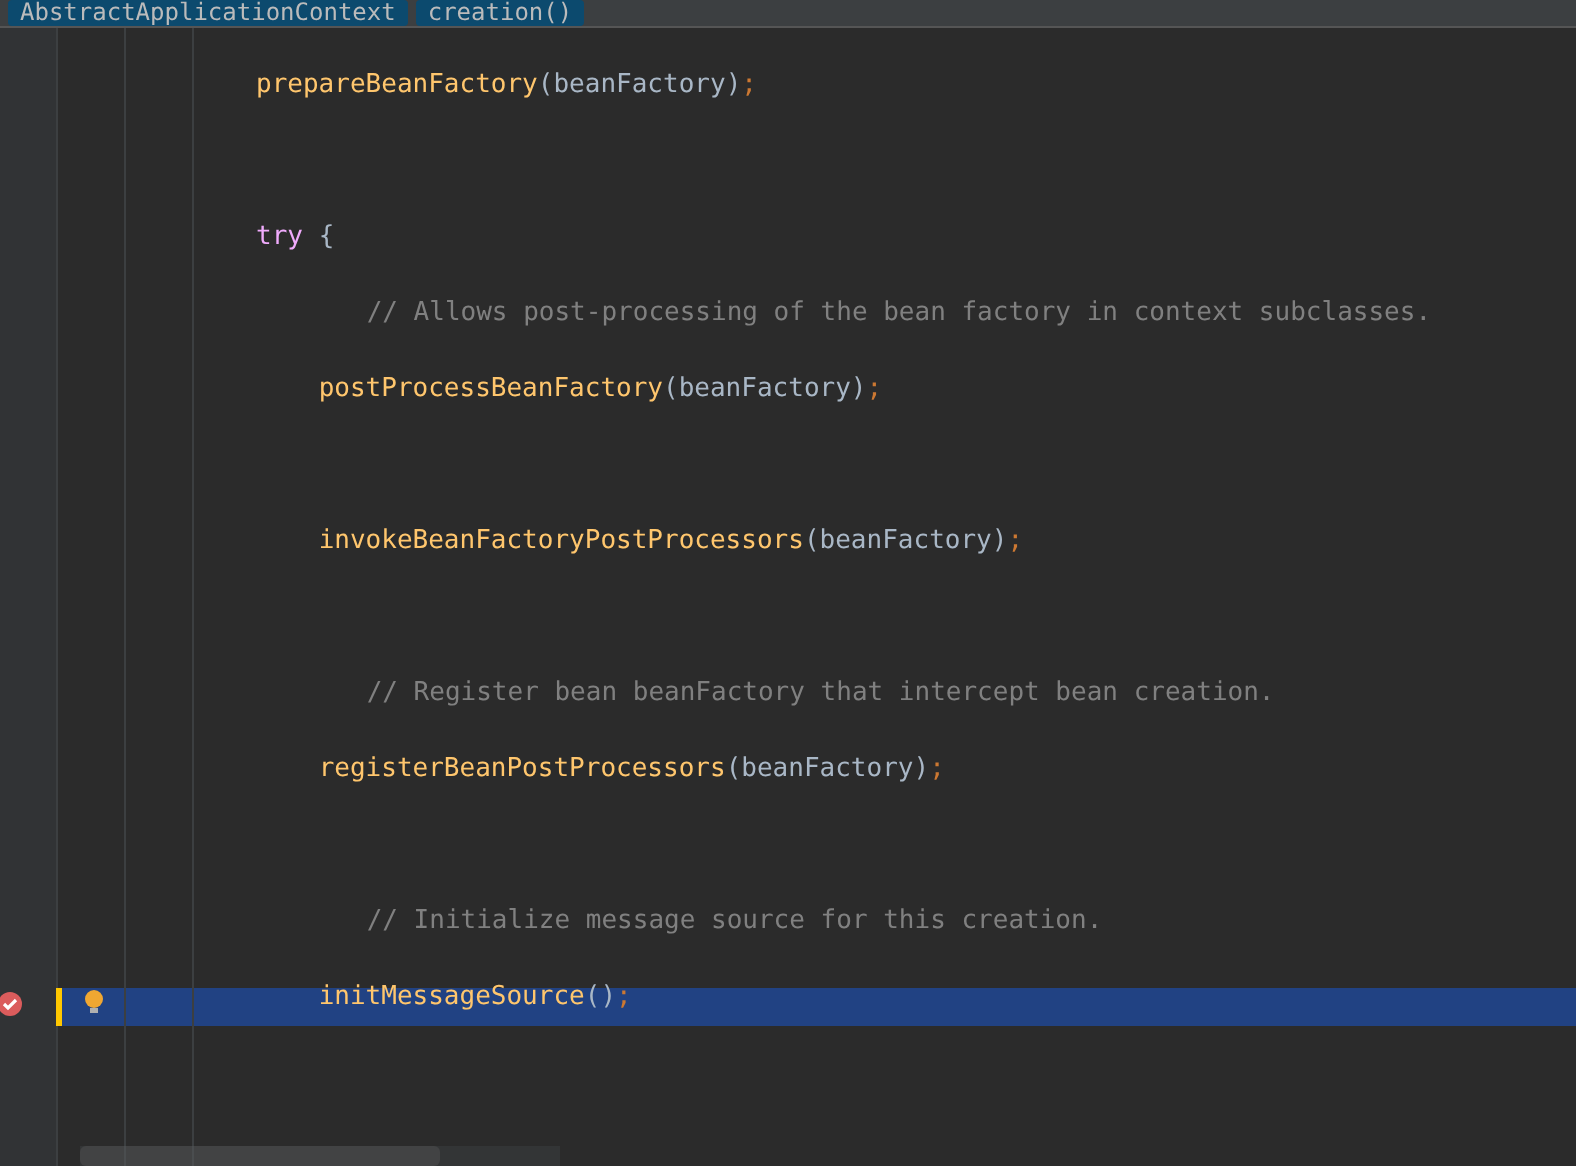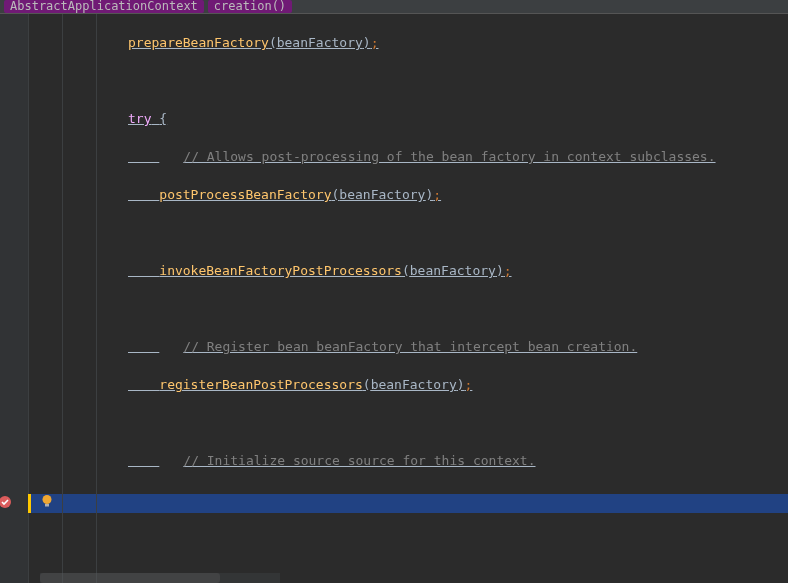--- a/index.html
+++ b/index.html
@@ -15,33 +15,32 @@
   .breadcrumb {
     background: #3c3f41;
     height: 14px;
     display: flex;
     align-items: center;
     padding: 0 4px;
     gap: 4px;
     border-bottom: 1px solid #555;
   }
   .crumb {
-    background: #701a75;
+    background: #0c4a6e;
     color: #bbbbbb;
     padding: 0px 6px;
     font-size: 12px;
     border-radius: 2px;
     line-height: 13px;
     text-align: center;
   }
   .editor-wrap {
     display: flex;
     height: 569px;
     position: relative;
-    text-decoration: underline;
   }
   .gutter {
     width: 28px;
     background: #313335;
     position: relative;
     flex-shrink: 0;
   }
   .indent-guides {
     width: 100px;
     flex-shrink: 0;
@@ -158,21 +157,22 @@
 <div class="line"></div>
 <div class="line"><span class="kw">try</span> <span class="brace">{</span></div>
 <div class="line">    <span class="comment">// Allows post-processing of the bean factory in context subclasses.</span></div>
 <div class="line">    <span class="method">postProcessBeanFactory</span><span class="paren">(</span><span class="param">beanFactory</span><span class="paren">)</span><span class="semi">;</span></div>
 <div class="line"></div>
 <div class="line">    <span class="method">invokeBeanFactoryPostProcessors</span><span class="paren">(</span><span class="param">beanFactory</span><span class="paren">)</span><span class="semi">;</span></div>
 <div class="line"></div>
 <div class="line">    <span class="comment">// Register bean beanFactory that intercept bean creation.</span></div>
 <div class="line">    <span class="method">registerBeanPostProcessors</span><span class="paren">(</span><span class="param">beanFactory</span><span class="paren">)</span><span class="semi">;</span></div>
 <div class="line"></div>
-<div class="line">    <span class="comment">// Initialize source source for this context.</span></div>
+<div class="line">    <span class="comment">// Initialize message source for this creation.</span></div>
+<div class="line">    <span class="method">initMessageSource</span><span class="paren">(</span><span class="paren">)</span><span class="semi">;</span></div>
 <div class="line"></div>
 
 
 
 
 
 
 
 
 

